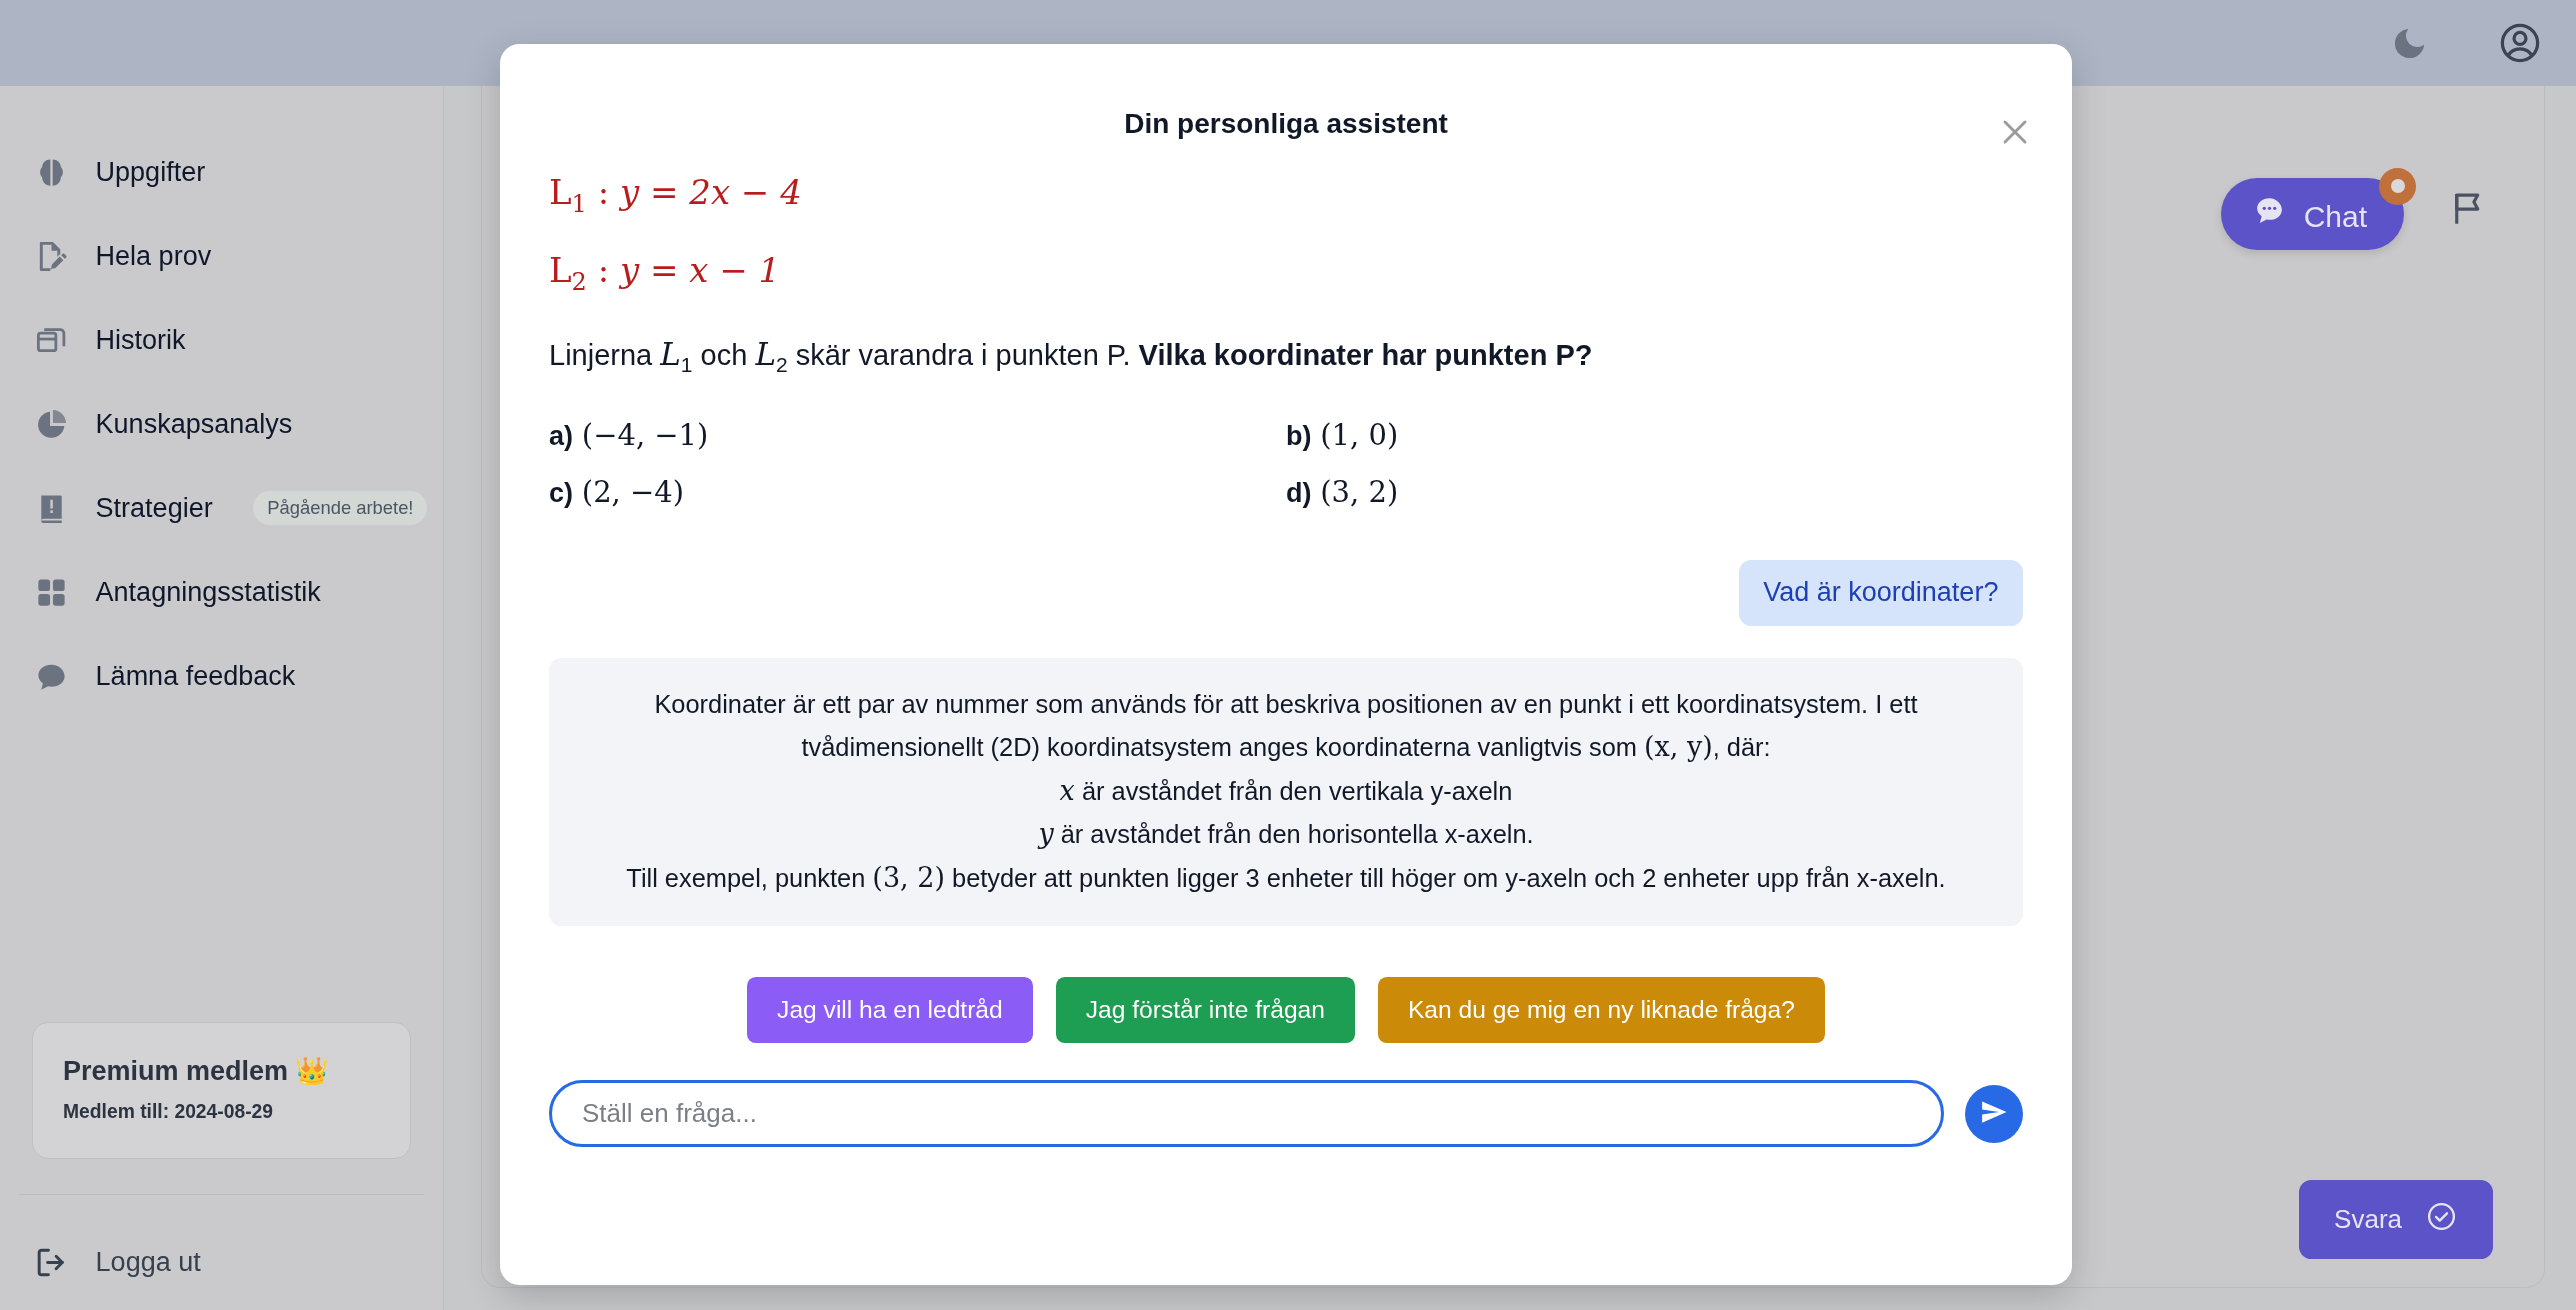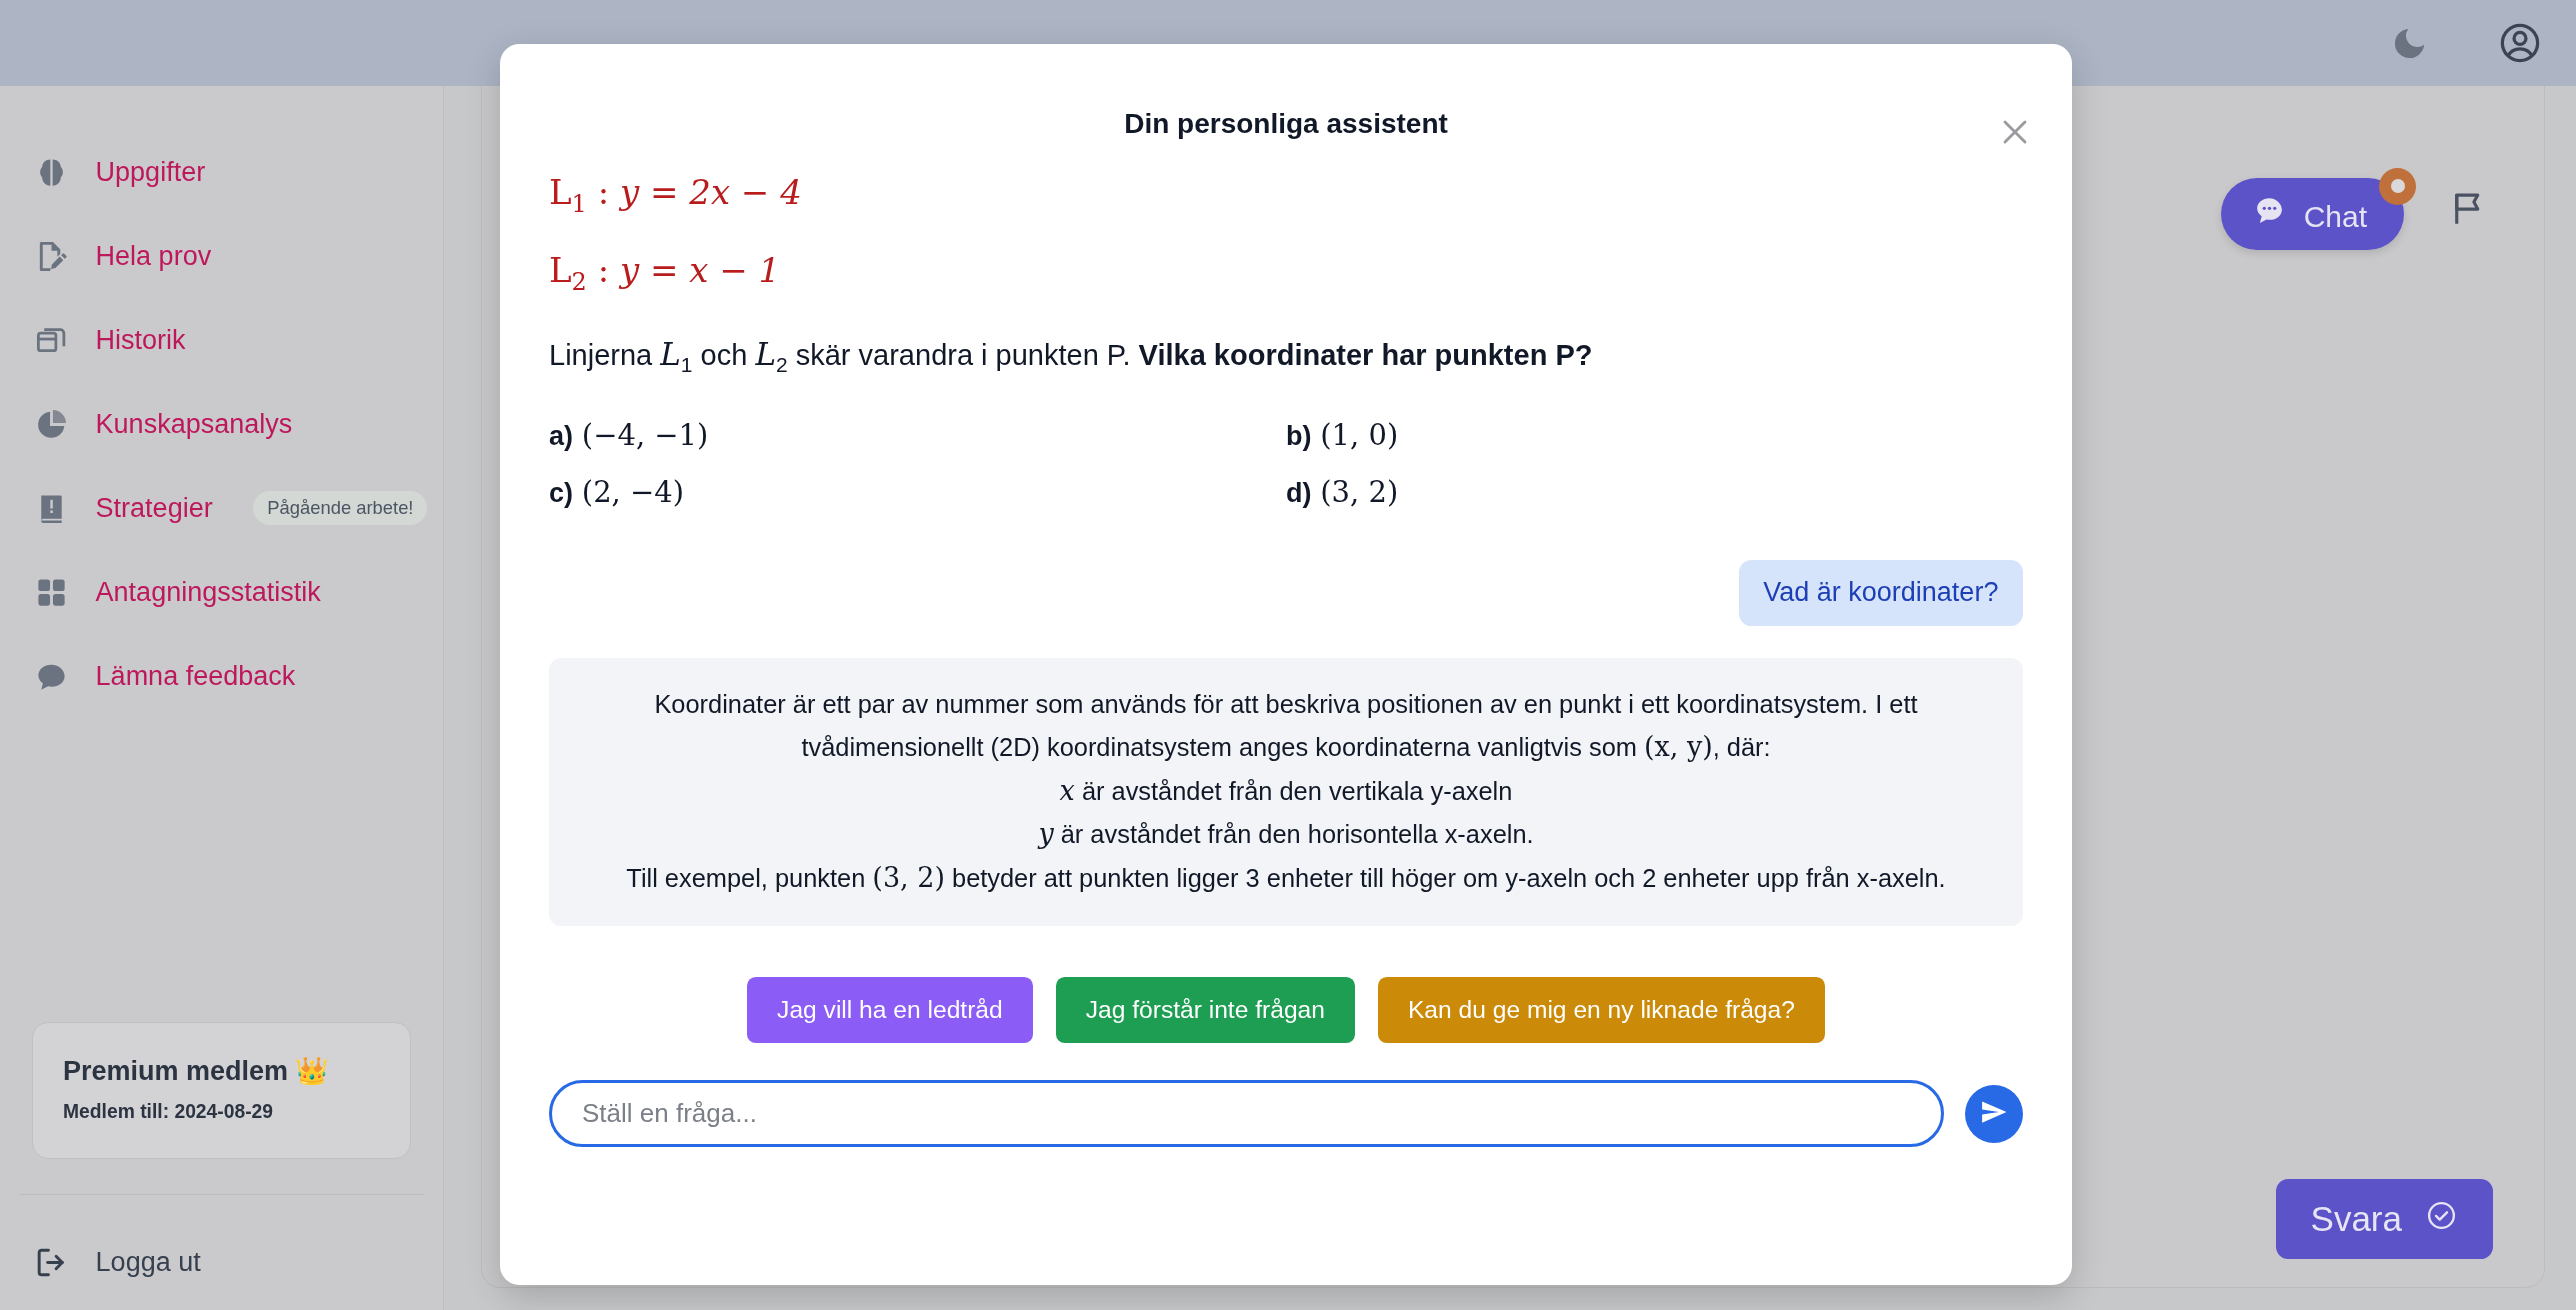--- a/index.html
+++ b/index.html
@@ -41,21 +41,21 @@
     background: #cacacc;
     border-right: 1.8px solid #bebec0;
     display: flex; flex-direction: column;
   }
   .nav { margin-top: 44px; }
   .nav-item {
     display: flex; align-items: center; gap: 24.6px;
     height: 84px; padding-left: 32px; cursor: pointer;
   }
   .nav-icon { width: 39px; height: 39px; display: flex; align-items: center; justify-content: center; color: #6b7280; flex: 0 0 39px; }
-  .nav-label { font-size: 27px; color: #be185d; white-space: nowrap; }
+  .nav-label { font-size: 27px; color: #0f172a; white-space: nowrap; }
   .wip-badge {
     margin-left: 16px; font-size: 18.4px; color: #4b5563;
     background: #d4d8d4; border-radius: 877px; padding: 6.1px 14px;
     white-space: nowrap;
   }
 
   .sidebar-spacer { flex: 1 1 auto; }
 
   .premium-card {
     margin: 0 32px 0 32px;
@@ -106,21 +106,21 @@
   .chat-fab-badge::after {
     content: ""; width: 14px; height: 14px; border-radius: 50%; background: #d9d9db;
   }
   .flag-btn { position: absolute; right: 54px; top: 142px; cursor: pointer; }
 
   .svara-btn {
     position: absolute; right: 51px; bottom: 28px;
     background: #5d53c9; color: #e7e5f3;
     border-radius: 12.3px; padding: 19.3px 35px;
     display: flex; align-items: center; gap: 23px;
-    font-size: 35px; cursor: pointer;
+    font-size: 26px; cursor: pointer;
   }
 
   
   .modal-backdrop { position: absolute; inset: 0; }
   .modal {
     position: absolute; left: 500px; top: 44px;
     width: 1572px; height: 1241px;
     background: #fff; border-radius: 19.3px;
     box-shadow: 0 10.5px 35px rgba(0,0,0,.18);
     overflow: hidden;

